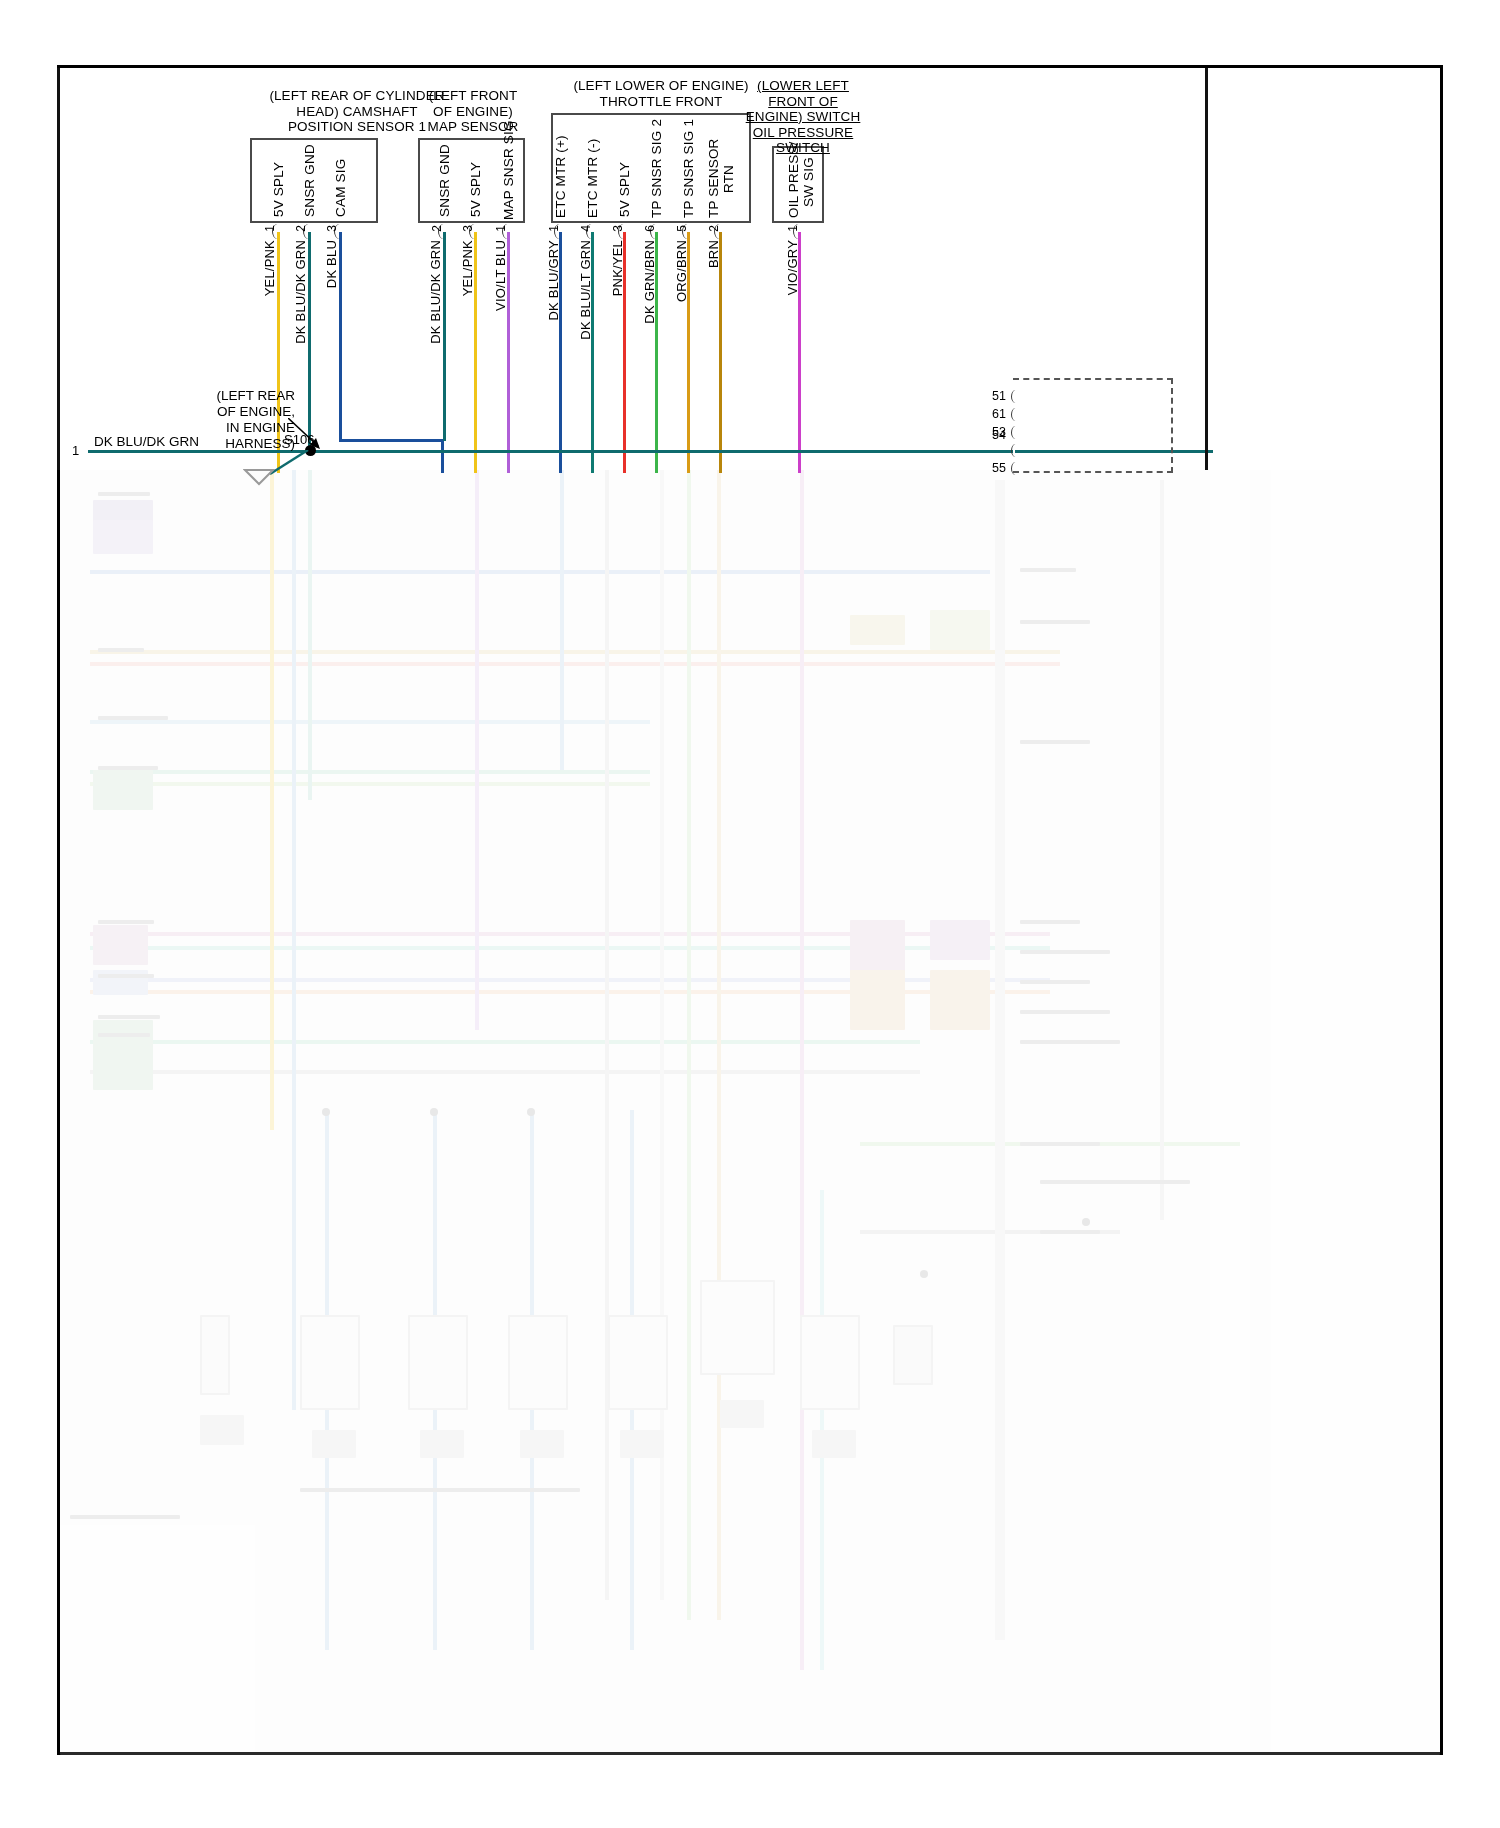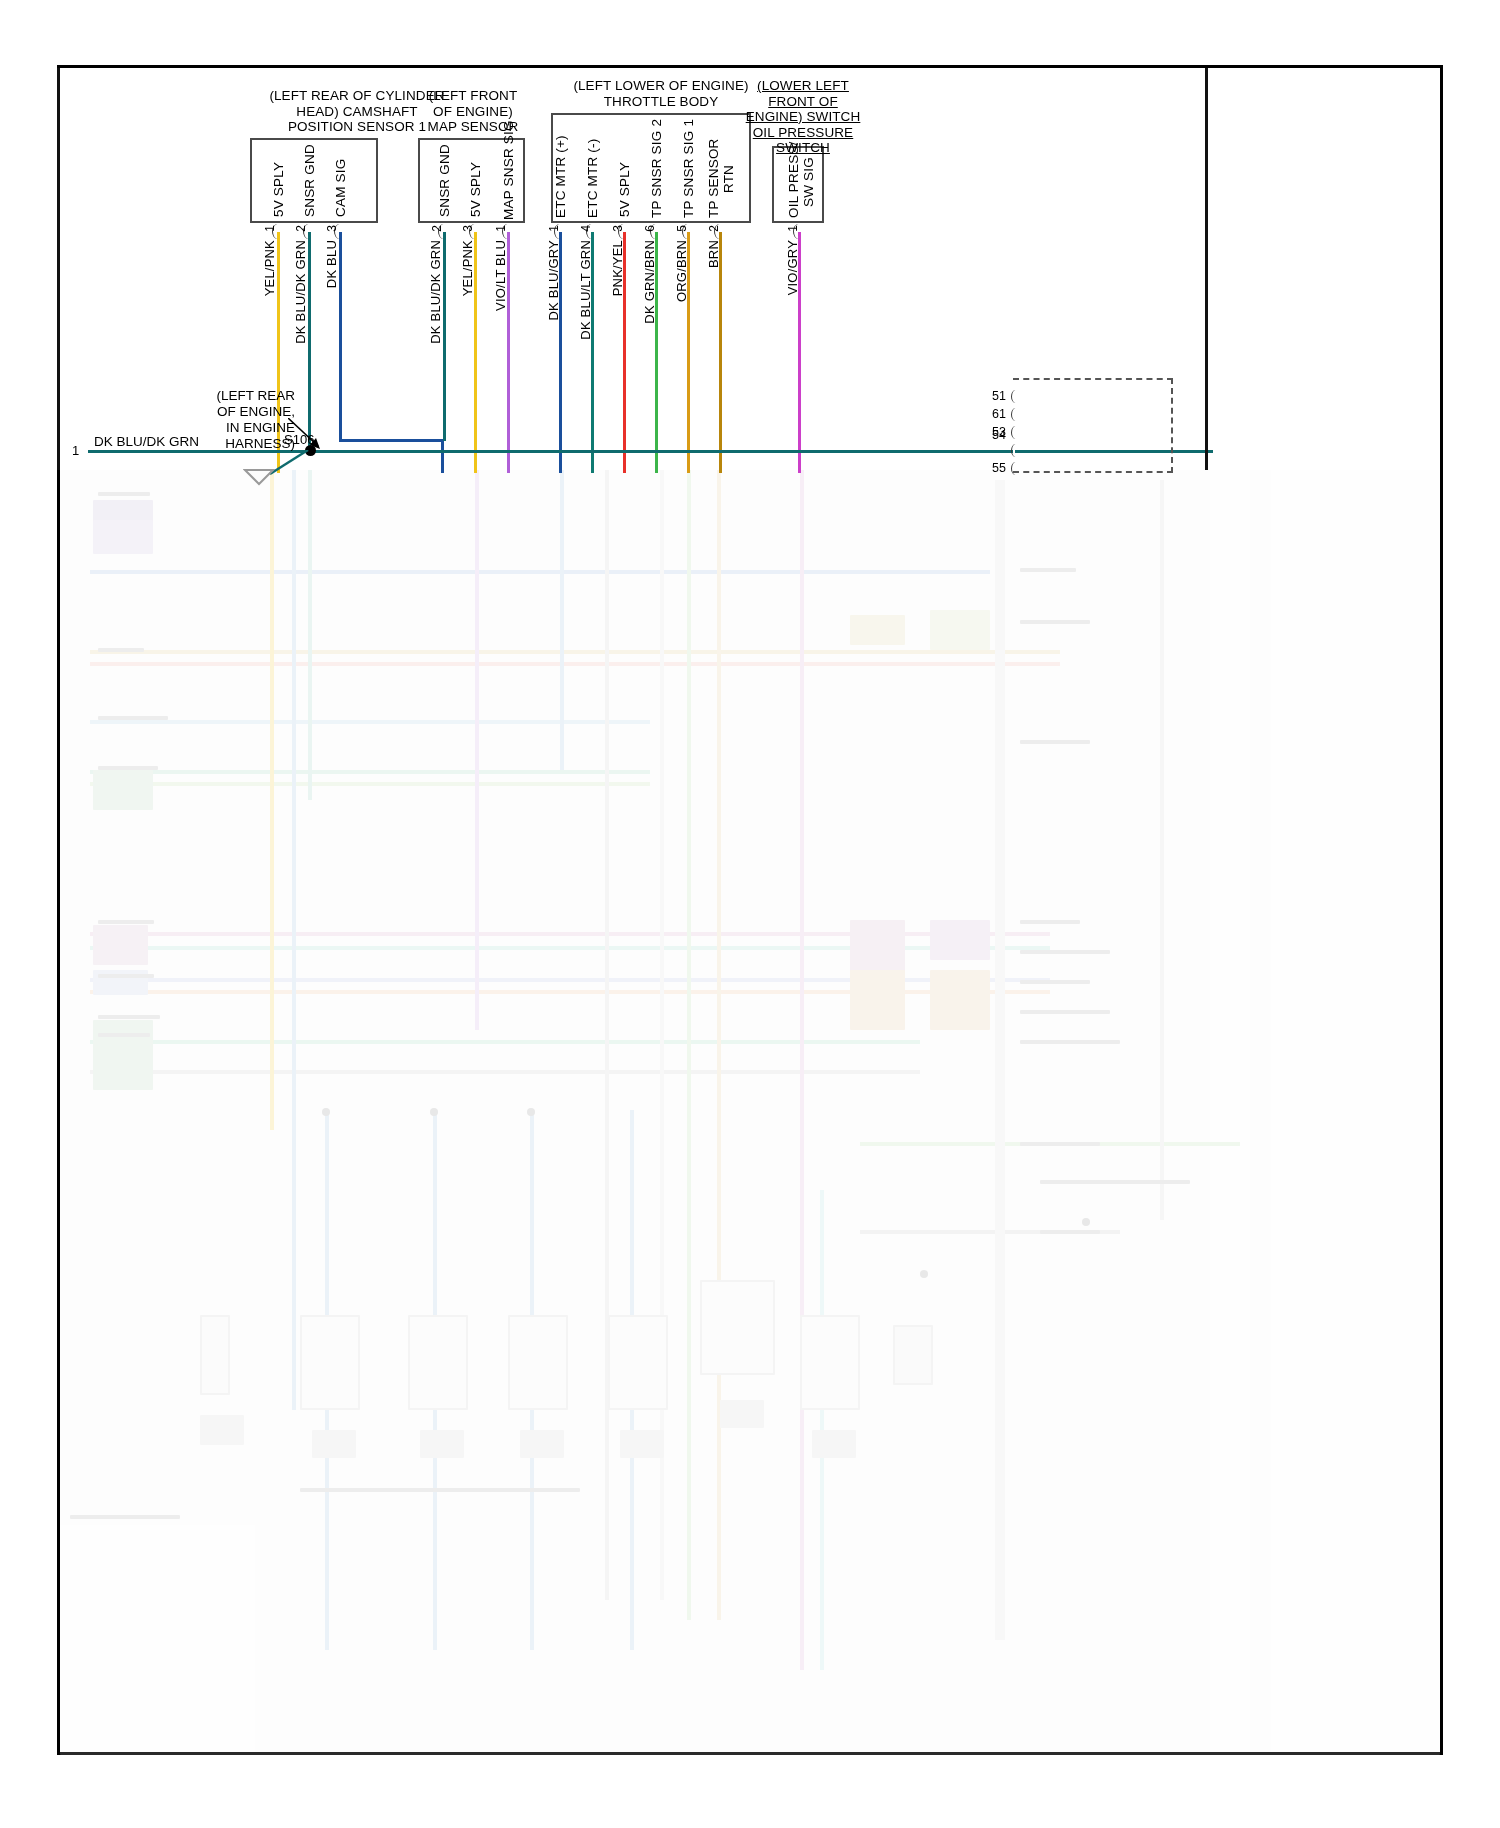--- a/index.html
+++ b/index.html
@@ -215,21 +215,21 @@
   <div class="pin-num" style="left:494px; top:225px;">1</div>
   <div class="wire-name" style="left:428px; top:240px;">DK BLU/DK GRN</div>
   <div class="wire-name" style="left:460px; top:240px;">YEL/PNK</div>
   <div class="wire-name" style="left:493px; top:240px;">VIO/LT BLU</div>
   <div class="wire wire-v" style="left:443px; top:232px; height:209px; background:#0f6b6e;"></div>
   <div class="wire wire-v" style="left:474px; top:232px; height:241px; background:#f0c419;"></div>
   <div class="wire wire-v" style="left:507px; top:232px; height:241px; background:#b05fd8;"></div>
 
   <div class="conn-title" style="left:556px; top:78px; width:210px;">
     <div>(LEFT LOWER OF ENGINE)</div>
-    <div>THROTTLE BODY</div>
+    <div>THROTTLE FRONT</div>
   </div>
   <div class="conn-box" style="left:551px; top:113px; width:200px; height:110px;"></div>
   <div class="pin-label" style="left:553px; top:140px; height:78px;">ETC MTR (+)</div>
   <div class="pin-label" style="left:585px; top:140px; height:78px;">ETC MTR (-)</div>
   <div class="pin-label" style="left:617px; top:152px; height:65px;">5V SPLY</div>
   <div class="pin-label" style="left:649px; top:128px; height:90px;">TP SNSR SIG 2</div>
   <div class="pin-label" style="left:681px; top:128px; height:90px;">TP SNSR SIG 1</div>
   <div class="pin-label two-line" style="left:706px; top:218px; width:78px;">TP SENSOR<br>RTN</div>
   <div class="hook" style="left:554px; top:224px;"></div>
   <div class="hook" style="left:586px; top:224px;"></div>

